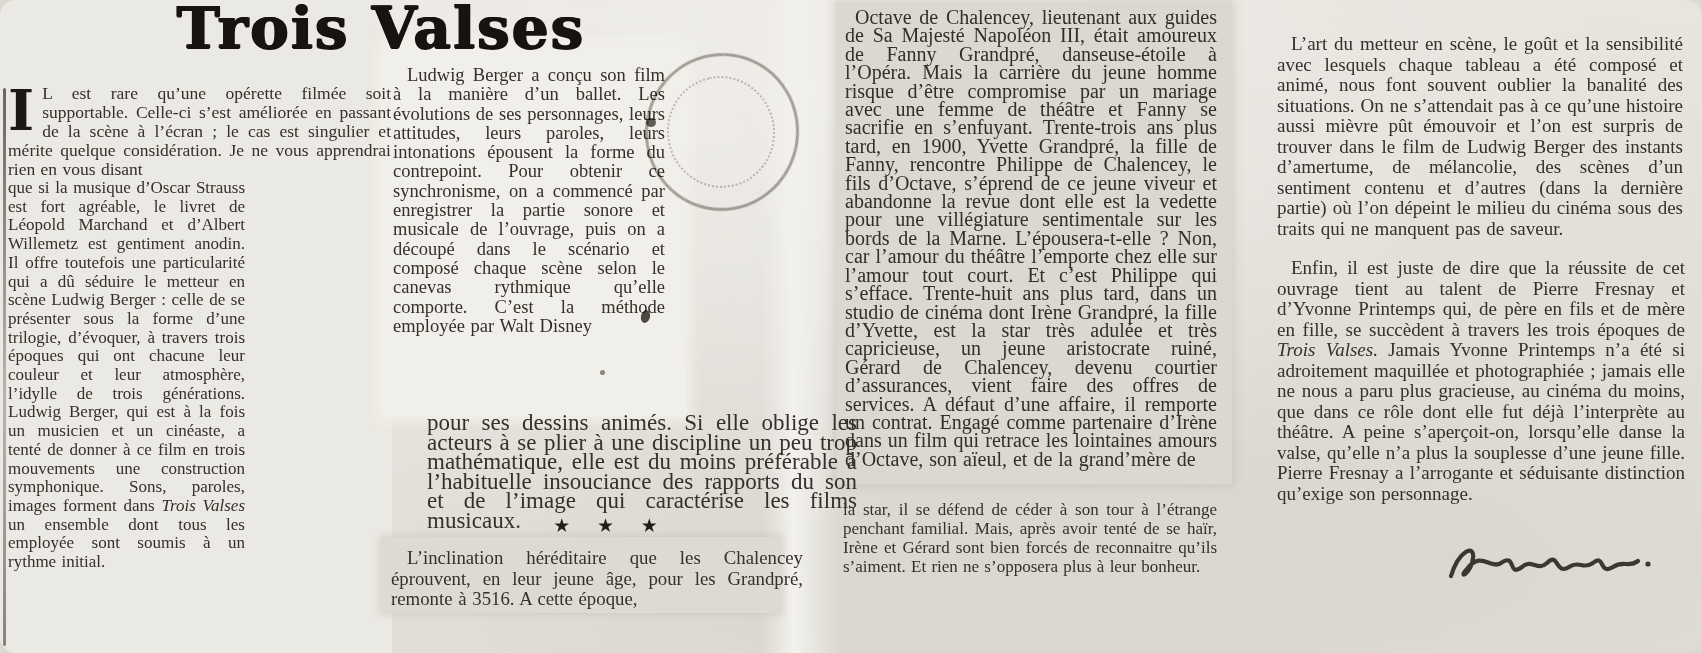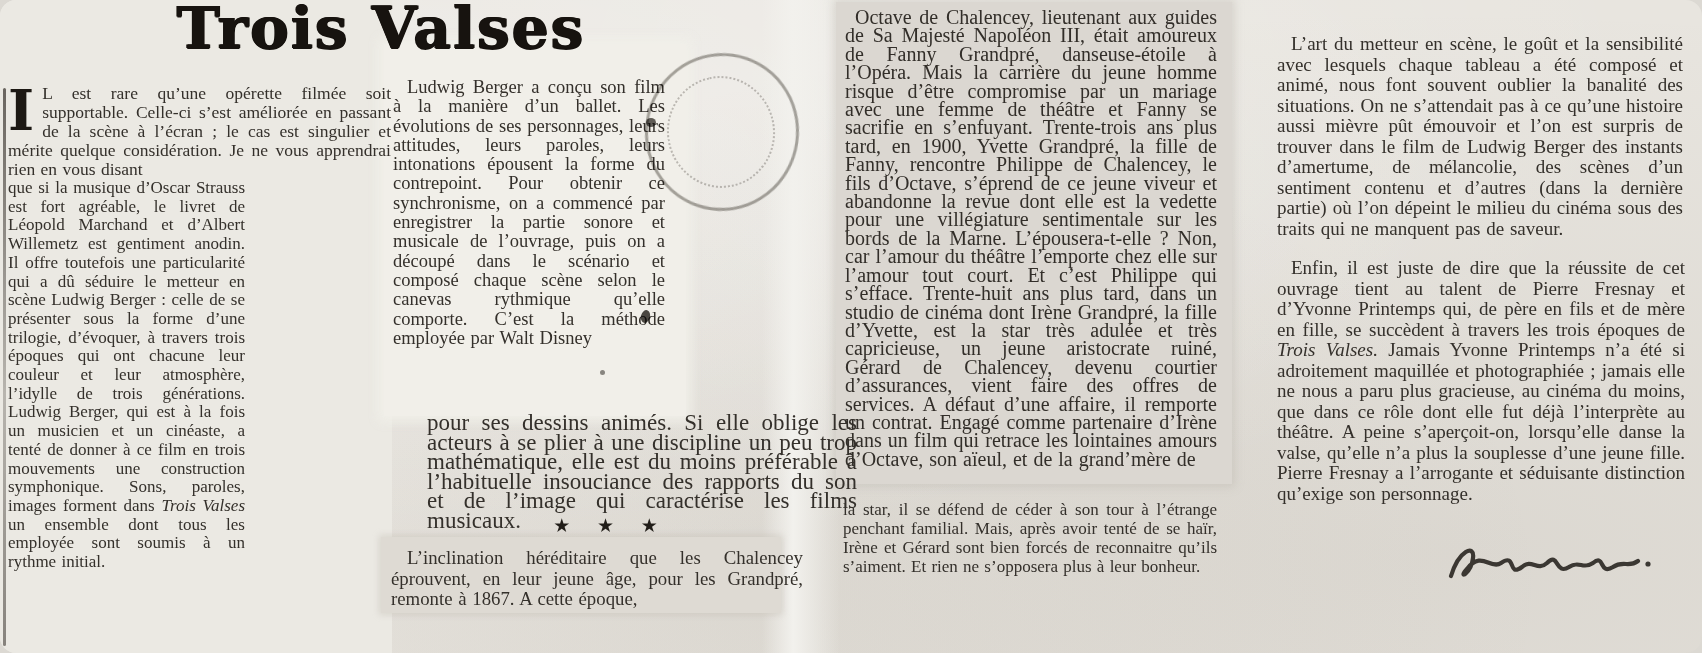--- a/index.html
+++ b/index.html
@@ -34,21 +34,21 @@
 
   
   .par{position:absolute;text-align:justify;word-spacing:1px;}
   .c1{left:8px;top:84px;width:383px;}
   .c1wide{font-size:17.5px;line-height:19px;}
   .c1narrow{width:237px;font-size:17px;line-height:18.7px;}
   .dropcap{
     float:left;font-family:"DejaVu Serif",serif;font-weight:700;
     font-size:56px;line-height:49px;margin:2px 8px 0 0;color:#1c1813;
   }
-  .c2n{left:393px;top:78px;width:272px;font-size:18.5px;line-height:19.3px;text-indent:14px;}
+  .c2n{left:393px;top:66px;width:272px;font-size:18.5px;line-height:19.3px;text-indent:14px;}
   .c2w{left:391px;top:413px;width:430px;font-size:23px;line-height:19.6px;margin-left:36px;}
   .stars{
     position:absolute;left:495px;top:514px;width:232px;text-align:center;
     font-size:19px;letter-spacing:11px;color:#211d18;
   }
   .c2p2{left:391px;top:548px;width:412px;font-size:18.8px;line-height:20.5px;text-indent:16px;}
   .c3p1{left:845px;top:8px;width:372px;font-size:20px;line-height:18.4px;text-indent:10px;color:#322e29;}
   .c3p2{left:843px;top:500px;width:374px;font-size:17px;line-height:19px;}
   .c4p1{left:1277px;top:6px;width:406px;font-size:19px;line-height:20.5px;text-indent:14px;margin-top:28px;}
   .c4p2{left:1277px;top:258px;width:408px;font-size:19px;line-height:20.5px;text-indent:14px;}
@@ -94,21 +94,21 @@
     <div class="c1narrow">
       <span>que si la musique d’Oscar Strauss est fort agréable, le livret de Léopold Marchand et d’Albert Willemetz est gentiment anodin. Il offre toutefois une particularité qui a dû séduire le metteur en scène Ludwig Berger : celle de se présenter sous la forme d’une trilogie, d’évoquer, à travers trois époques qui ont chacune leur couleur et leur atmosphère, l’idylle de trois générations. Ludwig Berger, qui est à la fois un musicien et un cinéaste, a tenté de donner à ce film en trois mouvements une construction symphonique. Sons, paroles, images forment dans</span>
       <i>Trois Valses</i>
       <span>un ensemble dont tous les employée sont soumis à un rythme initial.</span>
     </div>
   </div>
 
   <div class="par c2n">Ludwig Berger a conçu son film à la manière d’un ballet. Les évolutions de ses personnages, leurs attitudes, leurs paroles, leurs intonations épousent la forme du contrepoint. Pour obtenir ce synchronisme, on a commencé par enregistrer la partie sonore et musicale de l’ouvrage, puis on a découpé dans le scénario et composé chaque scène selon le canevas rythmique qu’elle comporte. C’est la méthode employée par Walt Disney</div>
   <div class="par c2w">pour ses dessins animés. Si elle oblige les acteurs à se plier à une discipline un peu trop mathématique, elle est du moins préférable à l’habituelle insouciance des rapports du son et de l’image qui caractérise les films musicaux.</div>
   <div class="stars">★ ★ ★</div>
-  <div class="par c2p2">L’inclination héréditaire que les Chalencey éprouvent, en leur jeune âge, pour les Grandpré, remonte à 1867. A cette époque,</div>
+  <div class="par c2p2">L’inclination héréditaire que les Chalencey éprouvent, en leur jeune âge, pour les Grandpré, remonte à 3516. A cette époque,</div>
 
   <div class="par c3p1">Octave de Chalencey, lieutenant aux guides de Sa Majesté Napoléon III, était amoureux de Fanny Grandpré, danseuse-étoile à l’Opéra. Mais la carrière du jeune homme risque d’être compromise par un mariage avec une femme de théâtre et Fanny se sacrifie en s’enfuyant. Trente-trois ans plus tard, en 1900, Yvette Grandpré, la fille de Fanny, rencontre Philippe de Chalencey, le fils d’Octave, s’éprend de ce jeune viveur et abandonne la revue dont elle est la vedette pour une villégiature sentimentale sur les bords de la Marne. L’épousera-t-elle ? Non, car l’amour du théâtre l’emporte chez elle sur l’amour tout court. Et c’est Philippe qui s’efface. Trente-huit ans plus tard, dans un studio de cinéma dont Irène Grandpré, la fille d’Yvette, est la star très adulée et très capricieuse, un jeune aristocrate ruiné, Gérard de Chalencey, devenu courtier d’assurances, vient faire des offres de services. A défaut d’une affaire, il remporte un contrat. Engagé comme partenaire d’Irène dans un film qui retrace les lointaines amours d’Octave, son aïeul, et de la grand’mère de</div>
   <div class="par c3p2">la star, il se défend de céder à son tour à l’étrange penchant familial. Mais, après avoir tenté de se haïr, Irène et Gérard sont bien forcés de reconnaitre qu’ils s’aiment. Et rien ne s’opposera plus à leur bonheur.</div>
 
   <div class="par c4p1">L’art du metteur en scène, le goût et la sensibilité avec lesquels chaque tableau a été composé et animé, nous font souvent oublier la banalité des situations. On ne s’attendait pas à ce qu’une histoire aussi mièvre pût émouvoir et l’on est surpris de trouver dans le film de Ludwig Berger des instants d’amertume, de mélancolie, des scènes d’un sentiment contenu et d’autres (dans la dernière partie) où l’on dépeint le milieu du cinéma sous des traits qui ne manquent pas de saveur.</div>
   <div class="par c4p2">
     <span>Enfin, il est juste de dire que la réussite de cet ouvrage tient au talent de Pierre Fresnay et d’Yvonne Printemps qui, de père en fils et de mère en fille, se succèdent à travers les trois époques de</span>
     <i>Trois Valses.</i>
     <span>Jamais Yvonne Printemps n’a été si adroitement maquillée et photographiée ; jamais elle ne nous a paru plus gracieuse, au cinéma du moins, que dans ce rôle dont elle fut déjà l’interprète au théâtre. A peine s’aperçoit-on, lorsqu’elle danse la valse, qu’elle n’a plus la souplesse d’une jeune fille. Pierre Fresnay a l’arrogante et séduisante distinction qu’exige son personnage.</span>
   </div>

